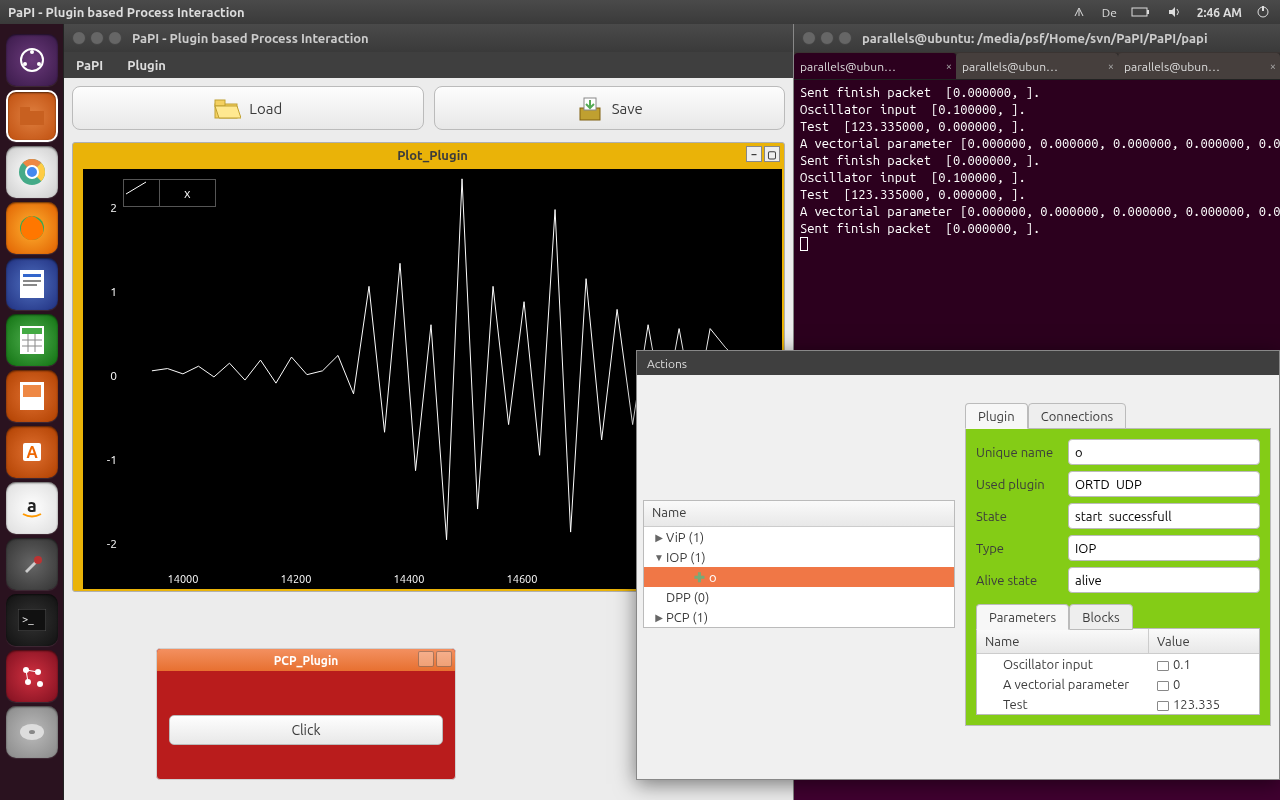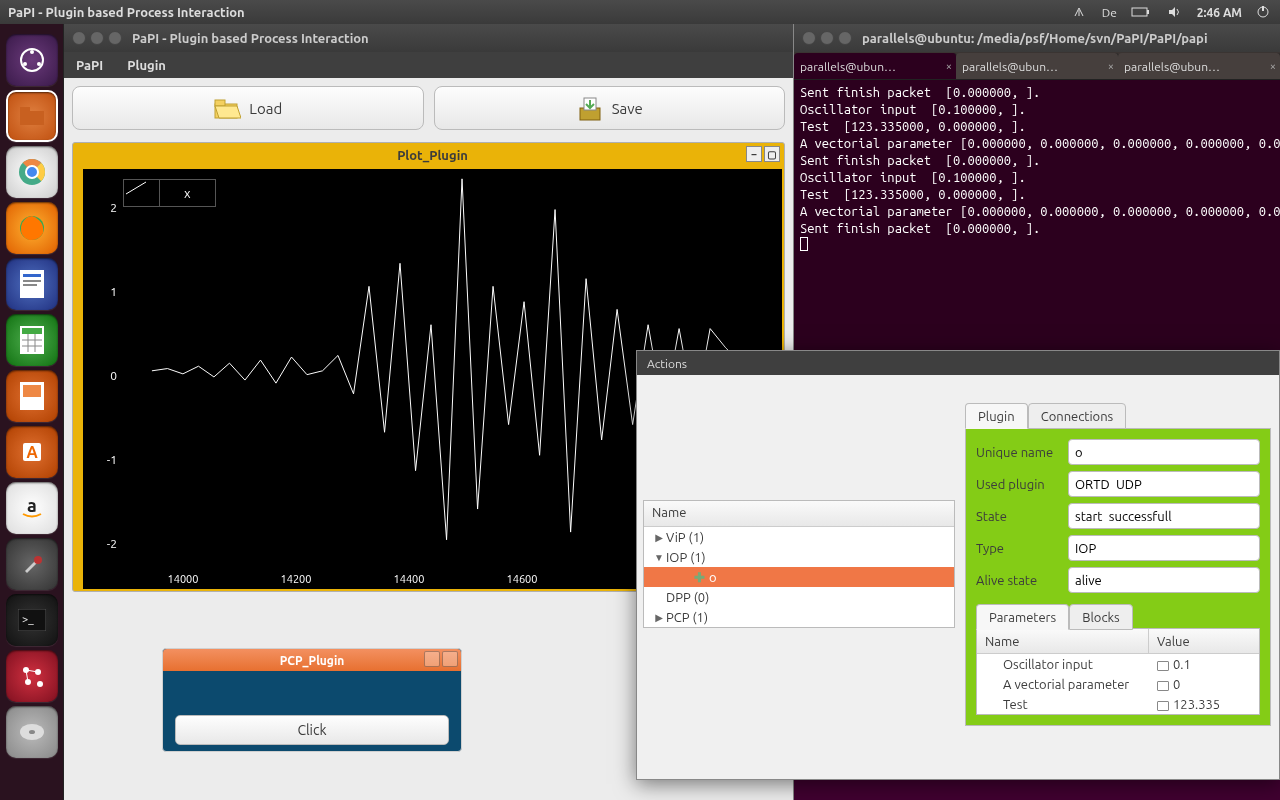--- a/index.html
+++ b/index.html
@@ -46,21 +46,21 @@
 .plot-titlebar .wc span { width:16px; height:16px; border:1px solid #888; background:#eee; display:inline-flex; align-items:center; justify-content:center; font-size:10px;}
 .plot-area { margin: 2px; height: 420px; background: #000; position: relative; }
 .plot-area .legend { position:absolute; left:40px; top:10px; border:1px solid #555; background:#000; color:#fff; font-size:13px; display:flex; }
 .plot-area .legend .sw { width:36px; display:flex; align-items:center; justify-content:center; border-right:1px solid #555;}
 .plot-area .legend .lab { padding:6px 24px; }
 .plot-area svg { position:absolute; inset:0; }
 .plot-area .ytick { position:absolute; left:40px; transform:translateX(-100%) translateY(-50%); color:#fff; font-size:12px; padding-right:6px; }
 .plot-area .xtick { position:absolute; bottom:4px; transform:translateX(-50%); color:#fff; font-size:11px; }
 
 
-.pcp-frame { position:absolute; left:92px; top:624px; width:300px; height:104px; border:1px solid #d0d0d0; background:#0c4a6e; border-radius:4px;margin-left:6px; }
+.pcp-frame { position:absolute; left:92px; top:624px; width:300px; height:132px; border:1px solid #d0d0d0; background:#b91c1c; border-radius:4px; }
 .pcp-titlebar { height:22px; background: linear-gradient(#f39060,#e77030); color:#fff; font-weight:bold; display:flex; align-items:center; justify-content:center; position:relative; font-size:12px; border-radius:4px 4px 0 0;}
 .pcp-titlebar .wc { position:absolute; right:3px; top:2px; display:flex; gap:2px;}
 .pcp-titlebar .wc span { width:16px; height:16px; border:1px solid rgba(0,0,0,.3); background:rgba(255,255,255,.3); border-radius:2px;}
 .pcp-btn { margin: 44px 12px; height:30px; background:linear-gradient(#fefefe,#e8e8e8); border:1px solid #bbb; border-radius:5px; display:flex; align-items:center; justify-content:center; font-size:14px;}
 
 
 .term-win { position:absolute; left:794px; top:24px; right:0; height:396px; background:#2c001e; }
 .term-title { height:28px; background:linear-gradient(#4a4a4a,#3a3a3a); color:#ccc; display:flex; align-items:center; font-size:13px; font-weight:bold; padding:0 8px;}
 .term-tabs { height:28px; background:#3a3432; display:flex; align-items:flex-end; border-bottom:1px solid #222;}
 .term-tabs .tab { flex:1; height:26px; max-width:170px; background:#463f3d; color:#ddd; font-size:12px; display:flex; align-items:center; padding:0 6px; border-right:1px solid #222; position:relative; border-radius:4px 4px 0 0; margin-right:-1px;}

